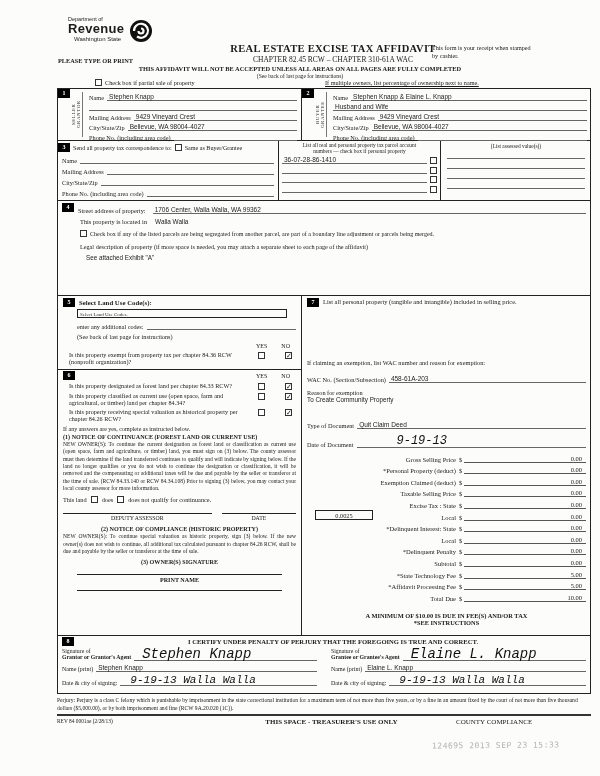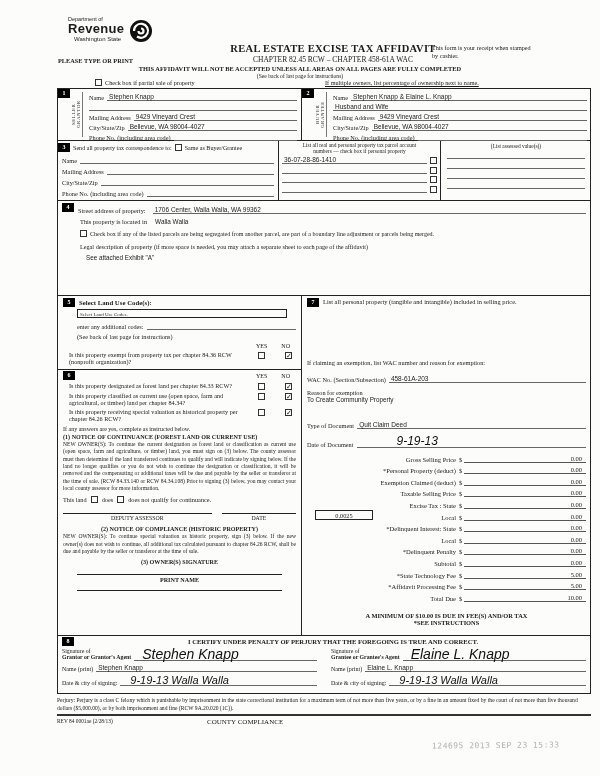--- a/index.html
+++ b/index.html
@@ -18,21 +18,21 @@
   .uline{flex:1;border-bottom:1px solid #666;margin-left:3px;height:9px;position:relative}
   .uline .val{position:absolute;left:2px;bottom:0;font-size:6.5px;white-space:nowrap}
   .qrow{display:flex;align-items:flex-start;font-size:6.2px;margin:2px 4px 0 6px}
   .qtext{flex:1;padding-right:6px}
   .qboxes{width:34px;display:flex;justify-content:space-between;flex:none;padding-top:1px}
   .mrow{display:flex;align-items:flex-end;height:11.6px;font-size:6.5px;position:relative}
   .mlabel{width:152px;text-align:right;padding-right:3px;flex:none}
   .mcur{flex:none;padding-right:2px}
   .mline{flex:1;border-bottom:1px solid #555;height:9px;position:relative}
   .mline .mval{position:absolute;right:4px;bottom:0;font-size:6.5px}
-  .script{font-family:Liberation Sans, sans-serif;font-style:italic;white-space:nowrap;color:#111}
+  .script{font-family:Liberation Mono, monospace;font-style:italic;white-space:nowrap;color:#111}
   .para{font-size:5.55px;line-height:1.32;text-align:justify;color:#222}
   .siglab{font-size:5.8px;line-height:1.15;flex:none}
 </style>
 </head>
 <body>
 
 <div class="page">
 
   <div class="abs b ctr" style="left:178px;top:43px;width:310px;font-size:10.5px;letter-spacing:.3px">REAL ESTATE EXCISE TAX AFFIDAVIT</div>
 
@@ -40,21 +40,21 @@
     <div style="text-align:left">
       <div class="sans" style="font-size:5.5px">Department of</div>
       <div class="sans b" style="font-size:13px;letter-spacing:.3px;margin-top:-1px">Revenue</div>
       <div class="sans" style="font-size:6px;margin-left:6px">Washington State</div>
     </div>
     <svg width="30" height="28" viewBox="0 0 30 28" style="margin-left:2px;margin-top:2px">
       <circle cx="15" cy="13" r="11" fill="#111"></circle>
       <path d="M15 13 m-7 0 a7 7 0 1 1 3 5.5 M15 13 m-2.5 0 a2.5 2.5 0 1 0 2.5-2.5" stroke="#fcfcfa" stroke-width="2.2" fill="none"></path>
     </svg>
   </div>
-  <div class="abs ctr" style="left:178px;top:55px;width:310px;font-size:7.5px">CHAPTER 82.45 RCW – CHAPTER 458-61A WAC</div>
+  <div class="abs ctr" style="left:178px;top:55px;width:310px;font-size:7.5px">CHAPTER 82.45 RCW – CHAPTER 310-61A WAC</div>
   <div class="abs" style="left:432px;top:44px;width:105px;font-size:6.2px;line-height:1.3">This form is your receipt when stamped by cashier.</div>
   <div class="abs b" style="left:58px;top:57px;font-size:6.3px">PLEASE TYPE OR PRINT</div>
   <div class="abs b ctr" style="left:0;top:65px;width:600px;font-size:6.4px">THIS AFFIDAVIT WILL NOT BE ACCEPTED UNLESS ALL AREAS ON ALL PAGES ARE FULLY COMPLETED</div>
   <div class="abs ctr" style="left:0;top:73px;width:600px;font-size:5.6px">(See back of last page for instructions)</div>
 
   <div class="abs" style="left:95px;top:79px;font-size:6.2px;display:flex;align-items:center;gap:3px">
     <span class="cb"></span>
     <span>Check box if partial sale of property</span>
   </div>
   <div class="abs" style="left:325px;top:79px;font-size:6.2px;text-decoration:underline">If multiple owners, list percentage of ownership next to name.</div>
@@ -477,18 +477,19 @@
             </span>
         </div>
       </div>
     </div>
   </div>
 
   <div class="abs" style="left:57px;top:697px;width:534px;font-size:5.6px;line-height:1.35;border-bottom:2px solid #333;padding-bottom:2px">Perjury: Perjury is a class C felony which is punishable by imprisonment in the state correctional institution for a maximum term of not more than five years, or by a fine in an amount fixed by the court of not more than five thousand dollars ($5,000.00), or by both imprisonment and fine (RCW 9A.20.020 (1C)).</div>
 
   <div class="abs" style="left:57px;top:718px;width:534px;display:flex;align-items:flex-start">
     <span style="font-size:5.4px;width:150px">REV 84 0001ae (2/28/13)</span>
+    <span class="b ctr" style="font-size:7px;flex:1">THIS SPACE - TREASURER'S USE ONLY</span>
     <span style="font-size:7px;width:135px">COUNTY COMPLIANCE</span>
   </div>
 
   <div class="abs" style="left:432px;top:741px;font-family:'DejaVu Sans Mono',monospace;font-size:8px;color:#b5b3ae;letter-spacing:.5px;transform:rotate(-.5deg)">124695 2013 SEP 23 15:33</div>
 
 </div>
 
 </body></html>

